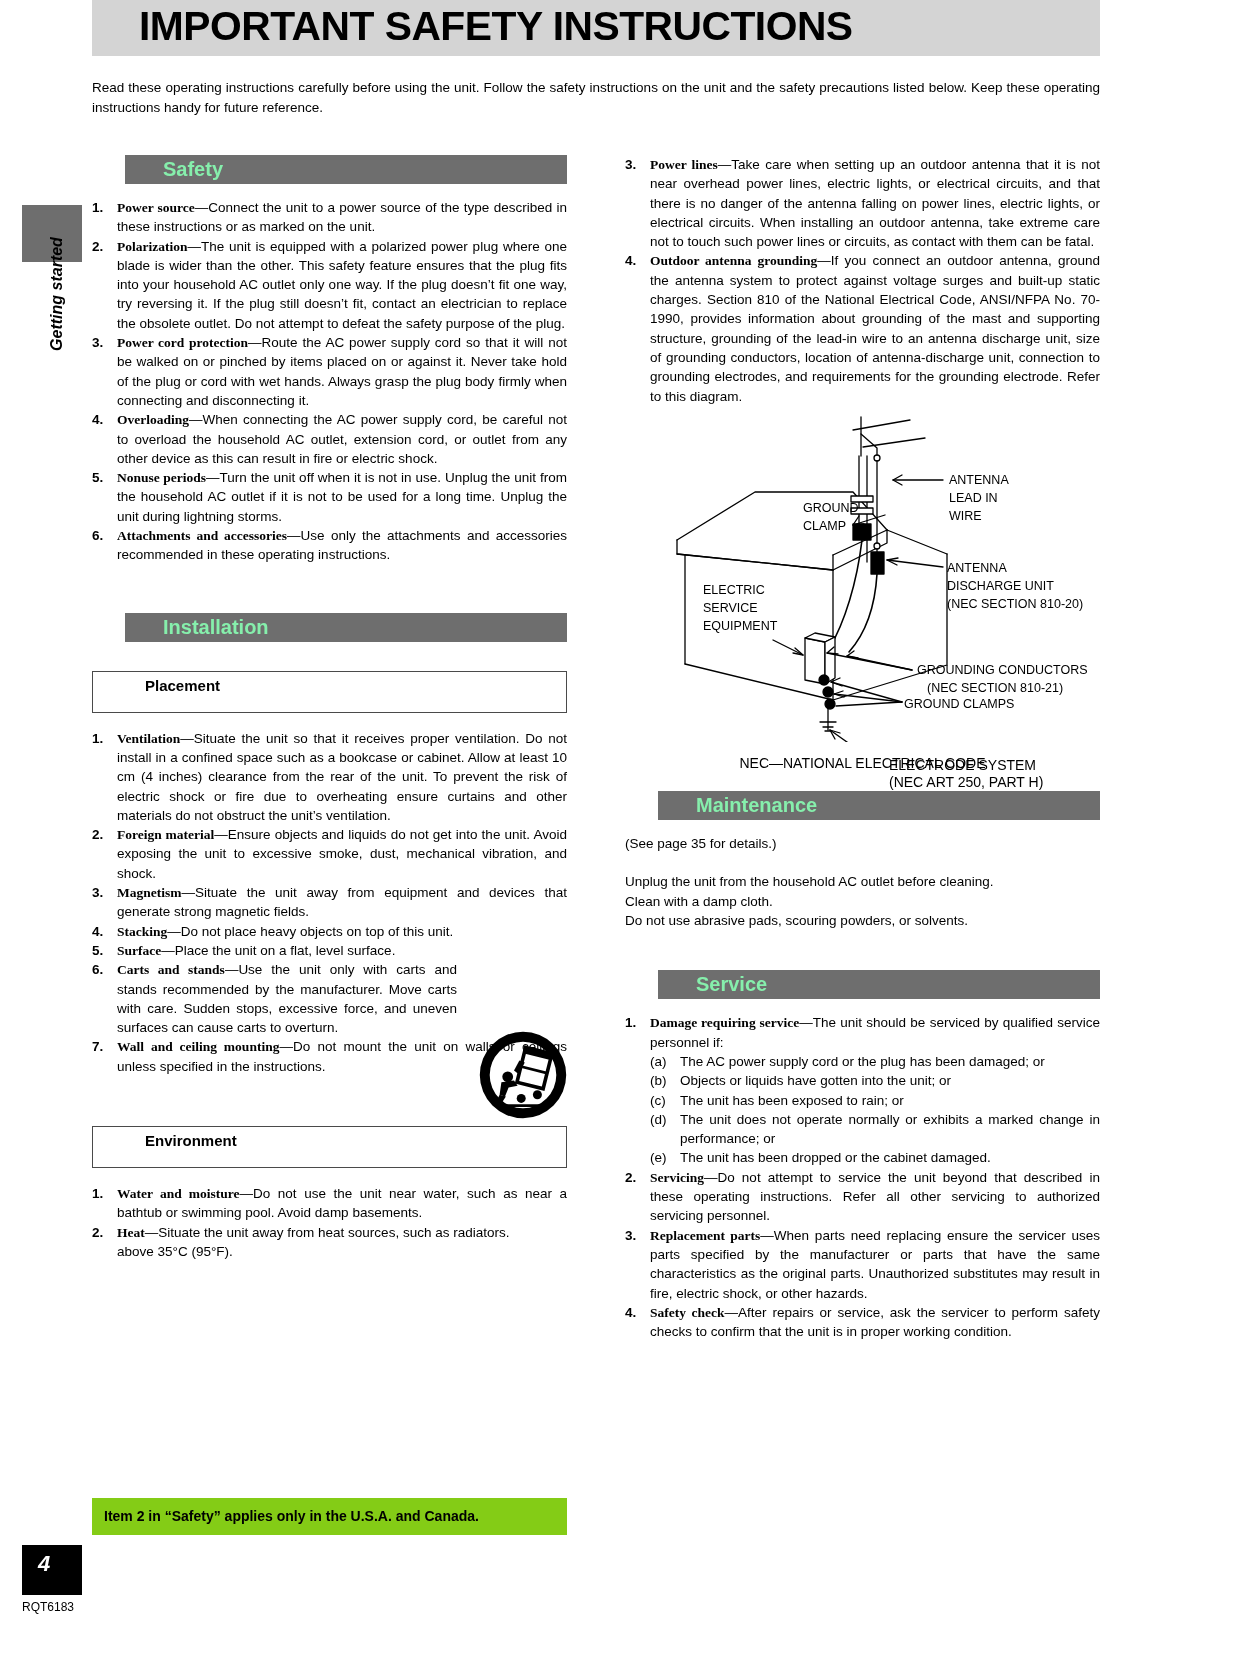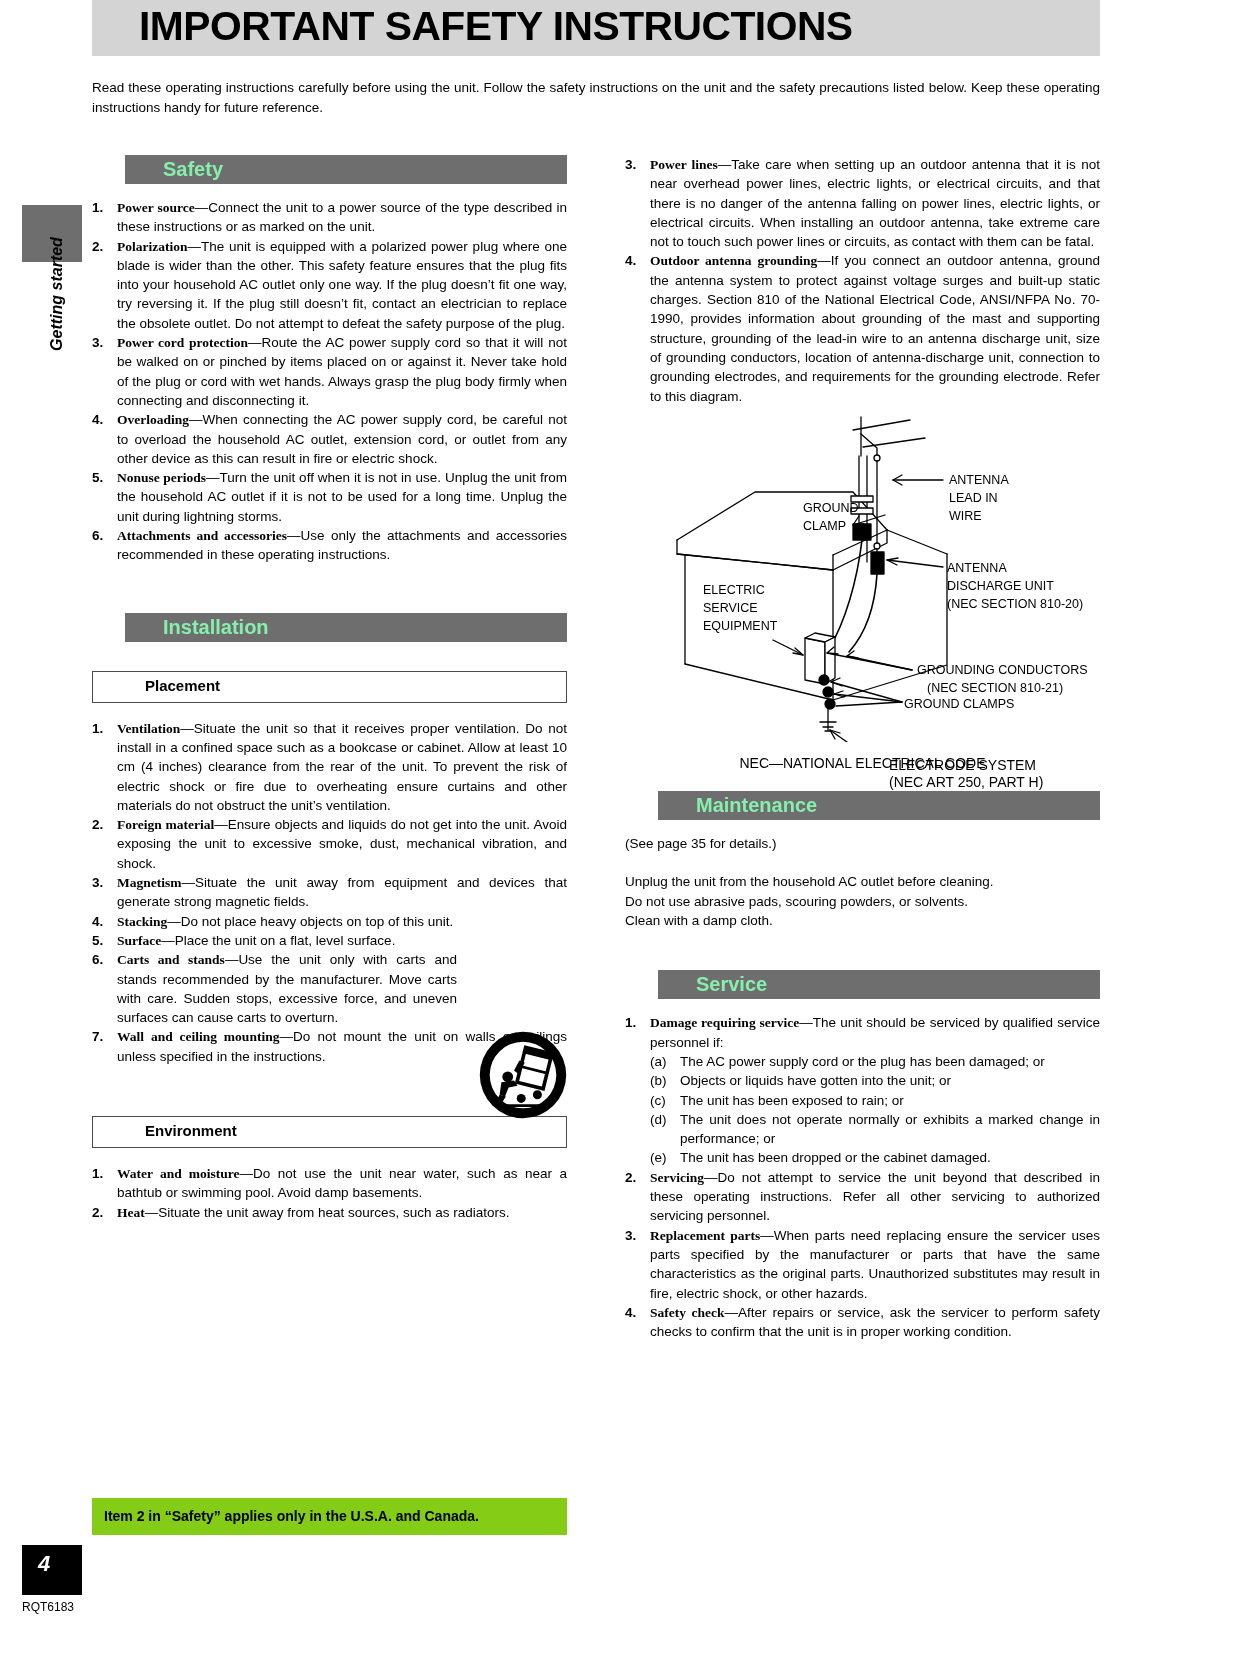--- a/index.html
+++ b/index.html
@@ -97,21 +97,21 @@
     margin-bottom: 14px;
   }
   .section-bar.indent {
     margin-left: 33px;
     width: 442px;
   }
 
   
   .subhead-box {
     border: 1px solid #4a4a4a;
-    height: 32px;
+    height: 42px;
     line-height: 28px;
     font-size: 15px;
     font-weight: bold;
     padding-left: 52px;
     box-sizing: border-box;
     background: #ffffff;
     margin-bottom: 16px;
   }
 
   
@@ -271,20 +271,21 @@
     </ol>
 
     <div style="height:50px"></div>
 
     <div class="subhead-box">Environment</div>
 
     <ol class="numlist">
       <li class="plain-line"><span class="num">1.</span><span class="lead">Water and moisture</span><span>—Do not use the unit near water, such as near a bathtub or swimming pool. Avoid damp basements.</span></li>
       <li>
         <span class="num">2.</span><span class="lead">Heat</span><span>—Situate the unit away from heat sources, such as radiators.</span>
+        <div class="plain-line">above 35°C (95°F).</div>
       </li>
     </ol>
 
   </div>
 
   <div class="cart-icon">
     <svg viewBox="0 0 100 100" width="90" height="90">
       <path d="M50 2 A48 48 0 1 0 50 98 A48 48 0 1 0 50 2 Z M50 13 A37 37 0 1 1 50 87 A37 37 0 1 1 50 13 Z" fill="#000"></path>
 
       <g transform="rotate(14 52 52)">
@@ -425,22 +426,22 @@
     </div>
 
     <div class="nec-caption">NEC—NATIONAL ELECTRICAL CODE</div>
 
     <div class="section-bar indent">Maintenance</div>
 
     <div class="maint-body">
       <div>(See page 35 for details.)</div>
       <div class="gap"></div>
       <div>Unplug the unit from the household AC outlet before cleaning.</div>
+      <div>Clean with a damp cloth.</div>
       <div>Do not use abrasive pads, scouring powders, or solvents.</div>
-      <div>Clean with a damp cloth.</div>
     </div>
 
     <div style="height:40px"></div>
 
     <div class="section-bar indent">Service</div>
 
     <ol class="numlist">
       <li>
         <span class="num">1.</span><span class="lead">Damage requiring service</span><span>—The unit should be serviced by qualified service personnel if:</span>
         <ol class="sublist">

